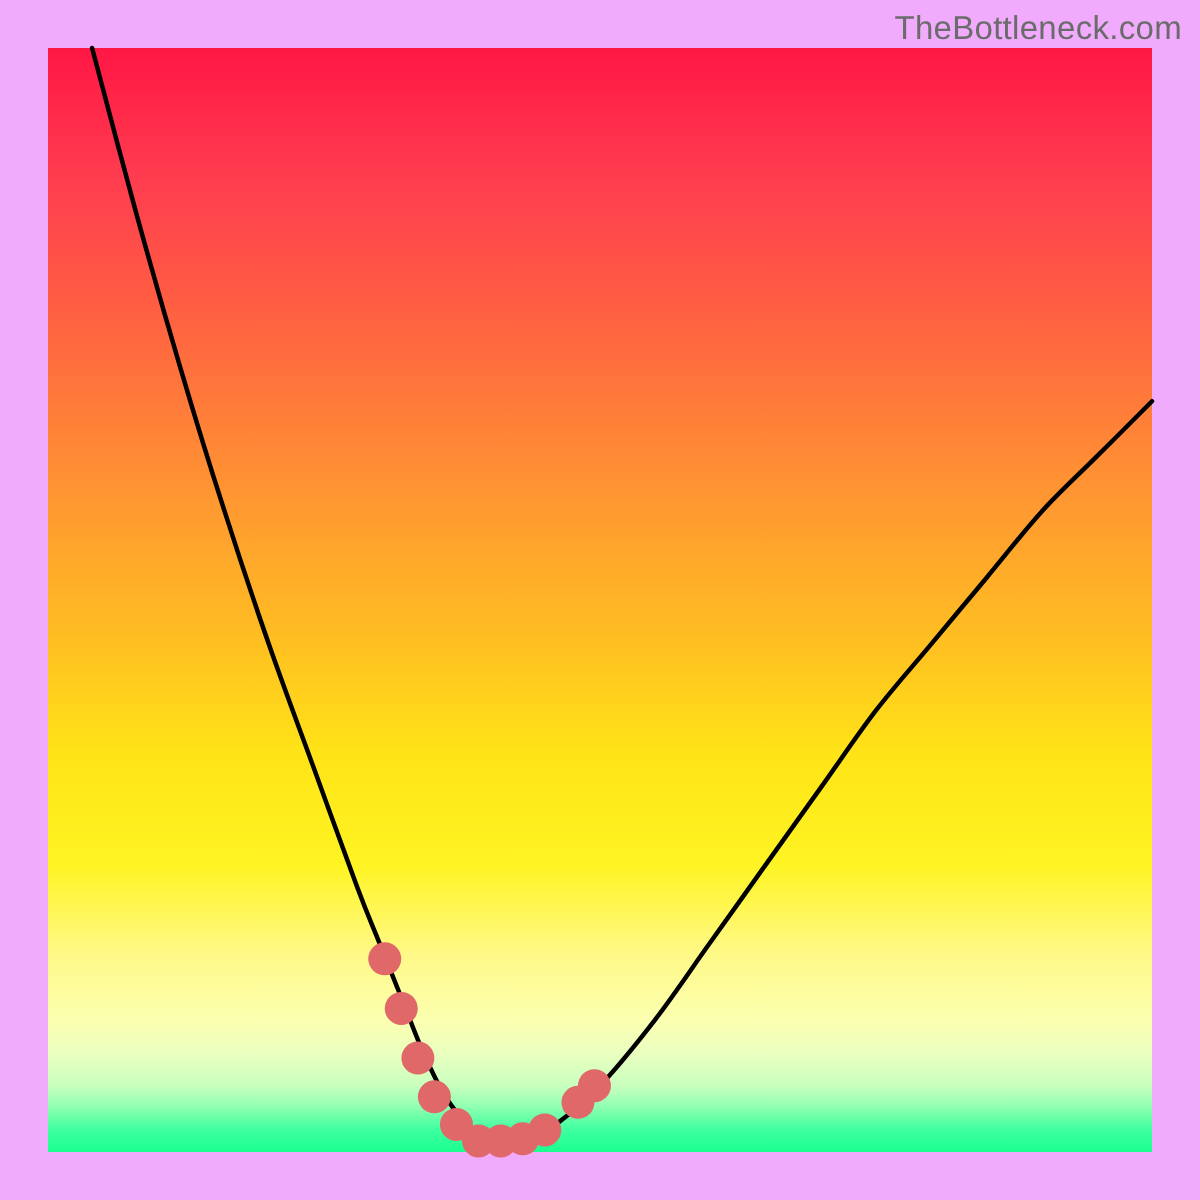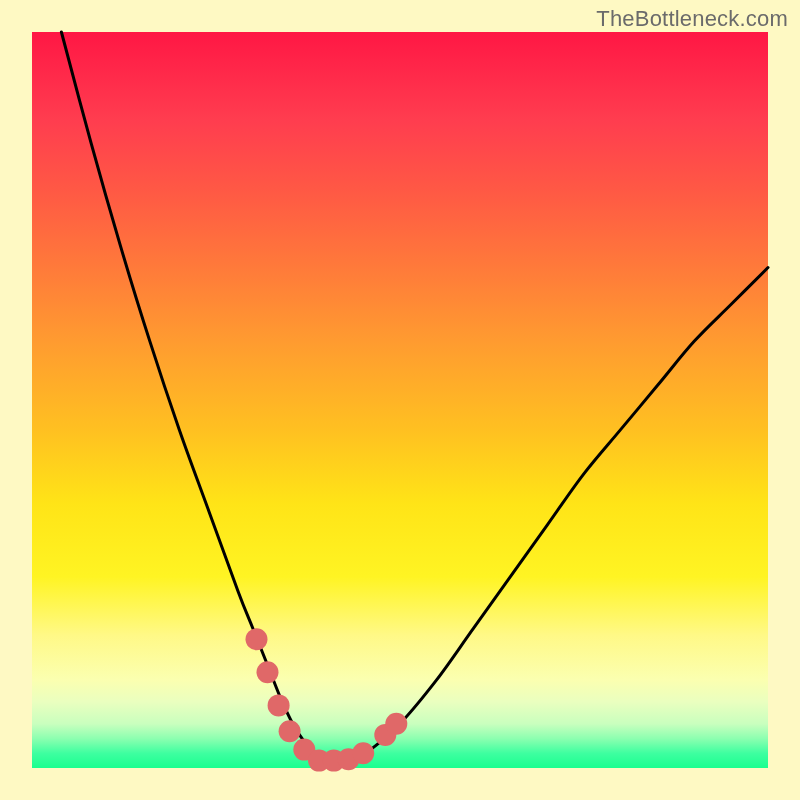--- a/index.html
+++ b/index.html
@@ -10,21 +10,21 @@
     background: #000;
     overflow: hidden;
     font-family: Arial, Helvetica, sans-serif;
   }
   .frame {
     position: absolute;
     left: 0;
     top: 0;
     width: 800px;
     height: 800px;
-    background: #fef9c3;
+    background: #f0abfc;
   }
   .plot {
     position: absolute;
     left: 32px;
     top: 32px;
     width: 736px;
     height: 736px;
     background: linear-gradient(to bottom,
       #ff1744 0%,
       #ff2a4a 6%,

